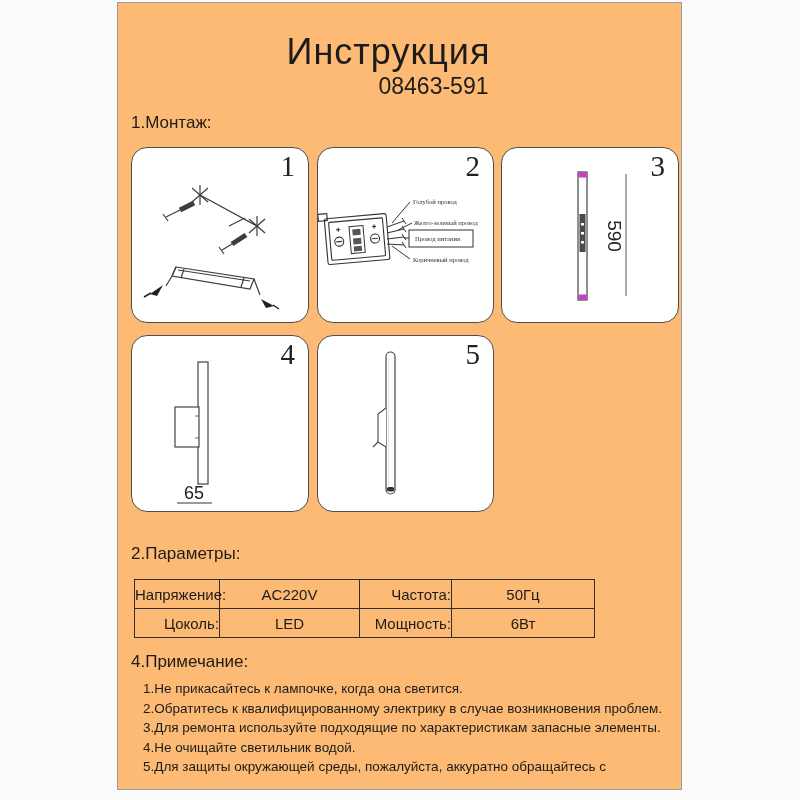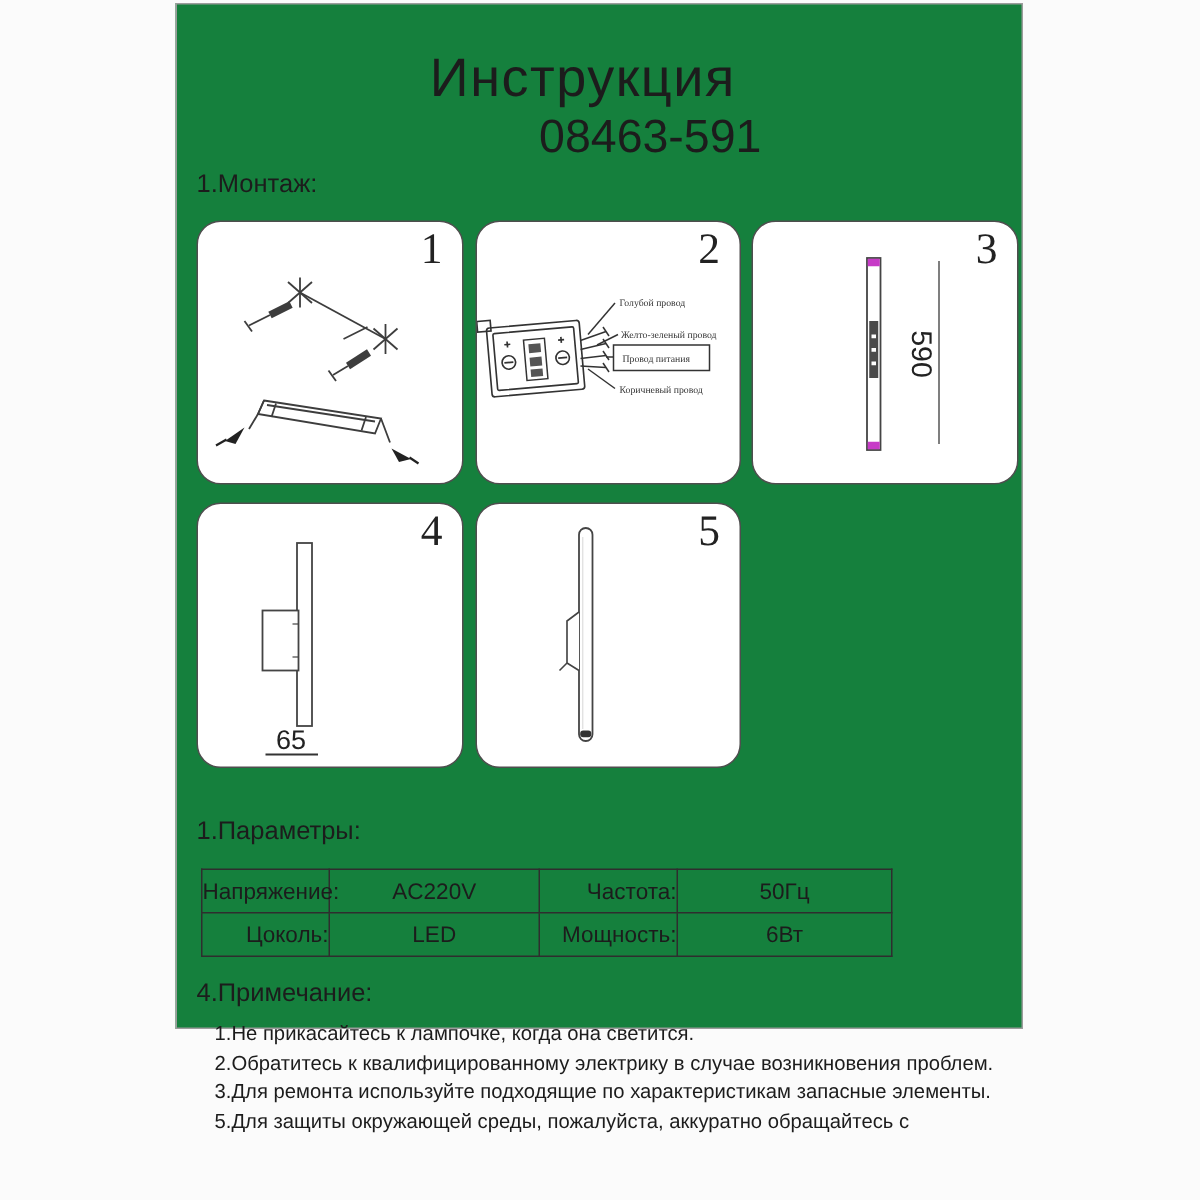--- a/index.html
+++ b/index.html
@@ -1,19 +1,19 @@
 <!DOCTYPE html>
 <html><head>
 <meta charset="utf-8">
 <style>
   html,body{margin:0;padding:0;background:#fbfbfb;}
   body{width:800px;height:800px;position:relative;font-family:"Liberation Sans",sans-serif;color:#222;}
-  .page{position:absolute;left:117px;top:2px;width:565px;height:684px;background:#15803d;border:1px solid #9c9c9c;box-sizing:border-box;}
+  .page{position:absolute;left:117px;top:2px;width:565px;height:788px;background:#fdba74;border:1px solid #9c9c9c;box-sizing:border-box;}
   .title{position:absolute;top:28px;left:0;width:100%;text-align:center;font-size:36px;letter-spacing:1px;padding-right:22px;box-sizing:border-box;color:#1c1c1c;}
-  .model{position:absolute;top:70px;left:0;width:100%;text-align:center;font-size:31px;padding-left:68px;box-sizing:border-box;color:#1c1c1c;}
+  .model{position:absolute;top:70px;left:0;width:100%;text-align:center;font-size:23px;padding-left:68px;box-sizing:border-box;color:#1c1c1c;}
   .heading{position:absolute;left:13px;font-size:17px;color:#1c1c1c;}
   .panel{position:absolute;border:1.5px solid #4e4e4e;border-radius:16px;box-sizing:border-box;background:#fff;}
   .panel-num{position:absolute;top:2px;right:13px;font-family:"Liberation Serif",serif;font-size:29px;color:#222;}
   .panel svg{position:absolute;left:0;top:0;}
   .wire-label{font-family:"Liberation Serif",serif;font-size:6.5px;fill:#333;}
   .dim-text{font-family:"Liberation Sans",sans-serif;fill:#222;}
   table.params{position:absolute;left:16px;top:576px;border-collapse:collapse;table-layout:fixed;width:460px;font-size:15px;color:#1c1c1c;}
   table.params td{border:1.2px solid #2e2e2e;height:28px;padding:0;}
   td.lbl{padding-left:7px;text-align:right;}
   td.val{text-align:center;}
@@ -138,21 +138,21 @@
     <svg width="177" height="177" viewBox="0 0 177 177">
       <rect x="68" y="16" width="9" height="142" rx="4.5" fill="#fff" stroke="#444" stroke-width="1.2"></rect>
       <path d="M68,72 L60,78 L60,106 L68,111" fill="#fff" stroke="#444" stroke-width="1.1"></path>
       <line x1="60" y1="106" x2="55" y2="111" stroke="#444" stroke-width="1.1"></line>
       <rect x="68.8" y="151" width="7.4" height="4.5" rx="2" fill="#333" stroke="none"></rect>
       <line x1="70.5" y1="22" x2="70.5" y2="150" stroke="#ddd" stroke-width="0.8"></line>
     </svg>
     <span class="panel-num">5</span>
   </div>
 
-  <div class="heading" style="top:541px;">1.Параметры:</div>
+  <div class="heading" style="top:541px;">2.Параметры:</div>
 
   <table class="params">
     <colgroup>
         <col style="width:85px">
         <col style="width:140px">
         <col style="width:92px">
         <col style="width:143px">
       </colgroup>
     <tbody>
         <tr>
@@ -169,16 +169,17 @@
     </tr>
   </tbody>
     </table>
 
   <div class="heading" style="top:649px;">4.Примечание:</div>
 
   <div class="notes">
     <div class="note-line">1.Не прикасайтесь к лампочке, когда она светится.</div>
     <div class="note-line">2.Обратитесь к квалифицированному электрику в случае возникновения проблем.</div>
     <div class="note-line">3.Для ремонта используйте подходящие по характеристикам запасные элементы.</div>
+    <div class="note-line">4.Не очищайте светильник водой.</div>
     <div class="note-line">5.Для защиты окружающей среды, пожалуйста, аккуратно обращайтесь с</div>
   </div>
 
 </div>
 
 </body></html>

